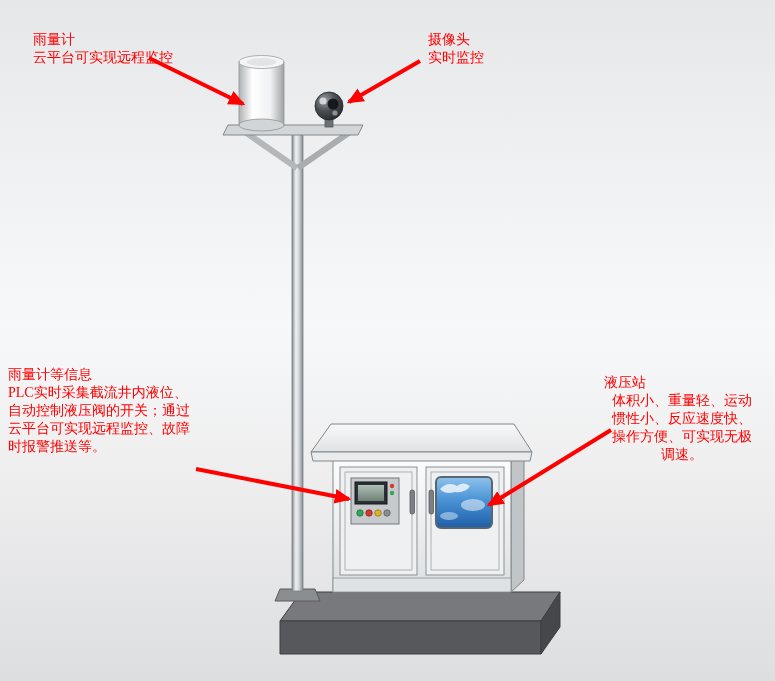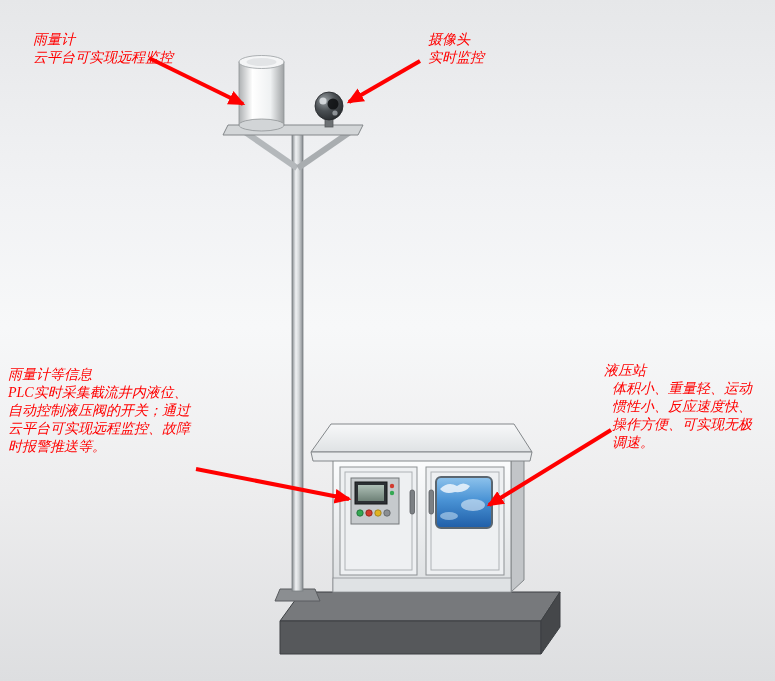--- a/index.html
+++ b/index.html
@@ -11,23 +11,22 @@
     font-family:"Liberation Serif","DejaVu Serif",serif;
   }
   svg.equip{position:absolute;left:0;top:0;}
   .annotation{
     position:absolute;
     color:#ff0000;
     font-size:14px;
     line-height:18px;
     white-space:nowrap;
     z-index:5;
-    font-style:italic;
   }
-  .ann-indent{padding-left:8px;}
+  .ann-indent{padding-left:8px;text-align:center;}
 </style>
 </head>
 <body>
 
 <div class="scene">
 
   <svg class="equip" width="775" height="681" viewBox="0 0 775 681">
     <defs>
       <linearGradient id="gPole" x1="0" y1="0" x2="1" y2="0">
         <stop offset="0" stop-color="#84898d"></stop>
@@ -154,21 +153,21 @@
   </div>
 
   <div class="annotation" style="left:8px;top:366px">
     <div>雨量计等信息</div>
     <div>PLC实时采集截流井内液位、</div>
     <div>自动控制液压阀的开关；通过</div>
     <div>云平台可实现远程监控、故障</div>
     <div>时报警推送等。</div>
   </div>
 
-  <div class="annotation" style="left:604px;top:362px">
+  <div class="annotation" style="left:604px;top:374px">
     <div>液压站</div>
     <div class="ann-indent">体积小、重量轻、运动</div>
     <div class="ann-indent">惯性小、反应速度快、</div>
     <div class="ann-indent">操作方便、可实现无极</div>
     <div class="ann-indent">调速。</div>
   </div>
 
 </div>
 
 </body></html>

